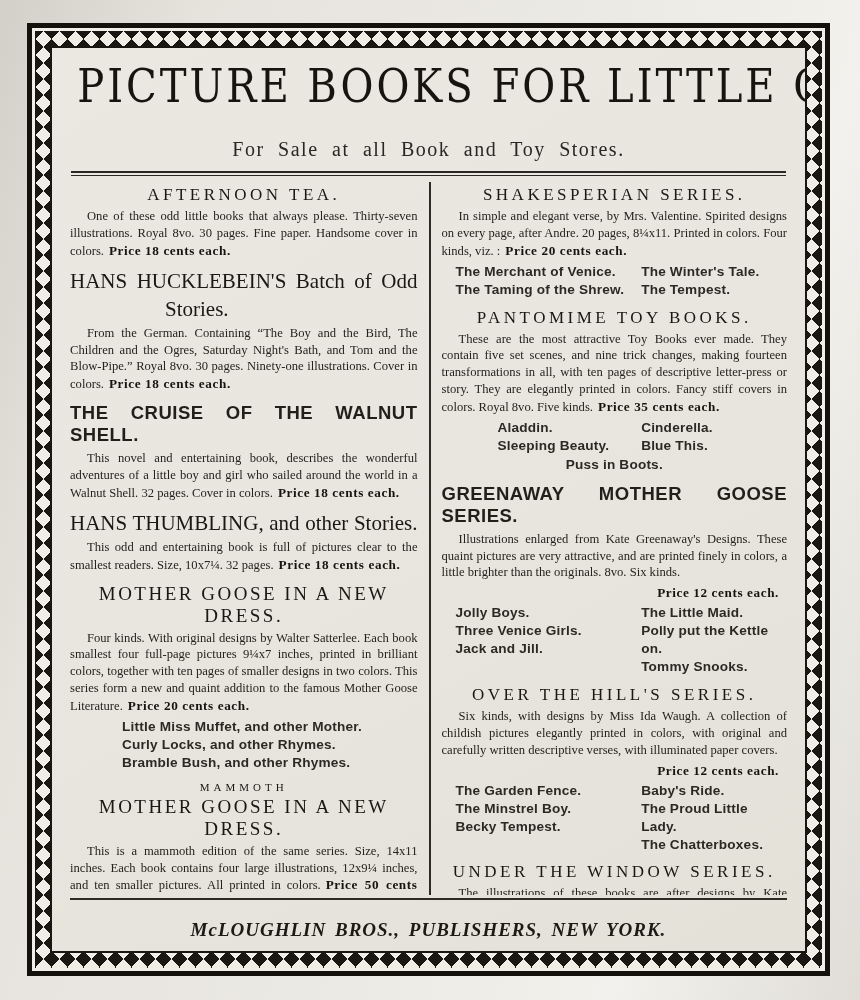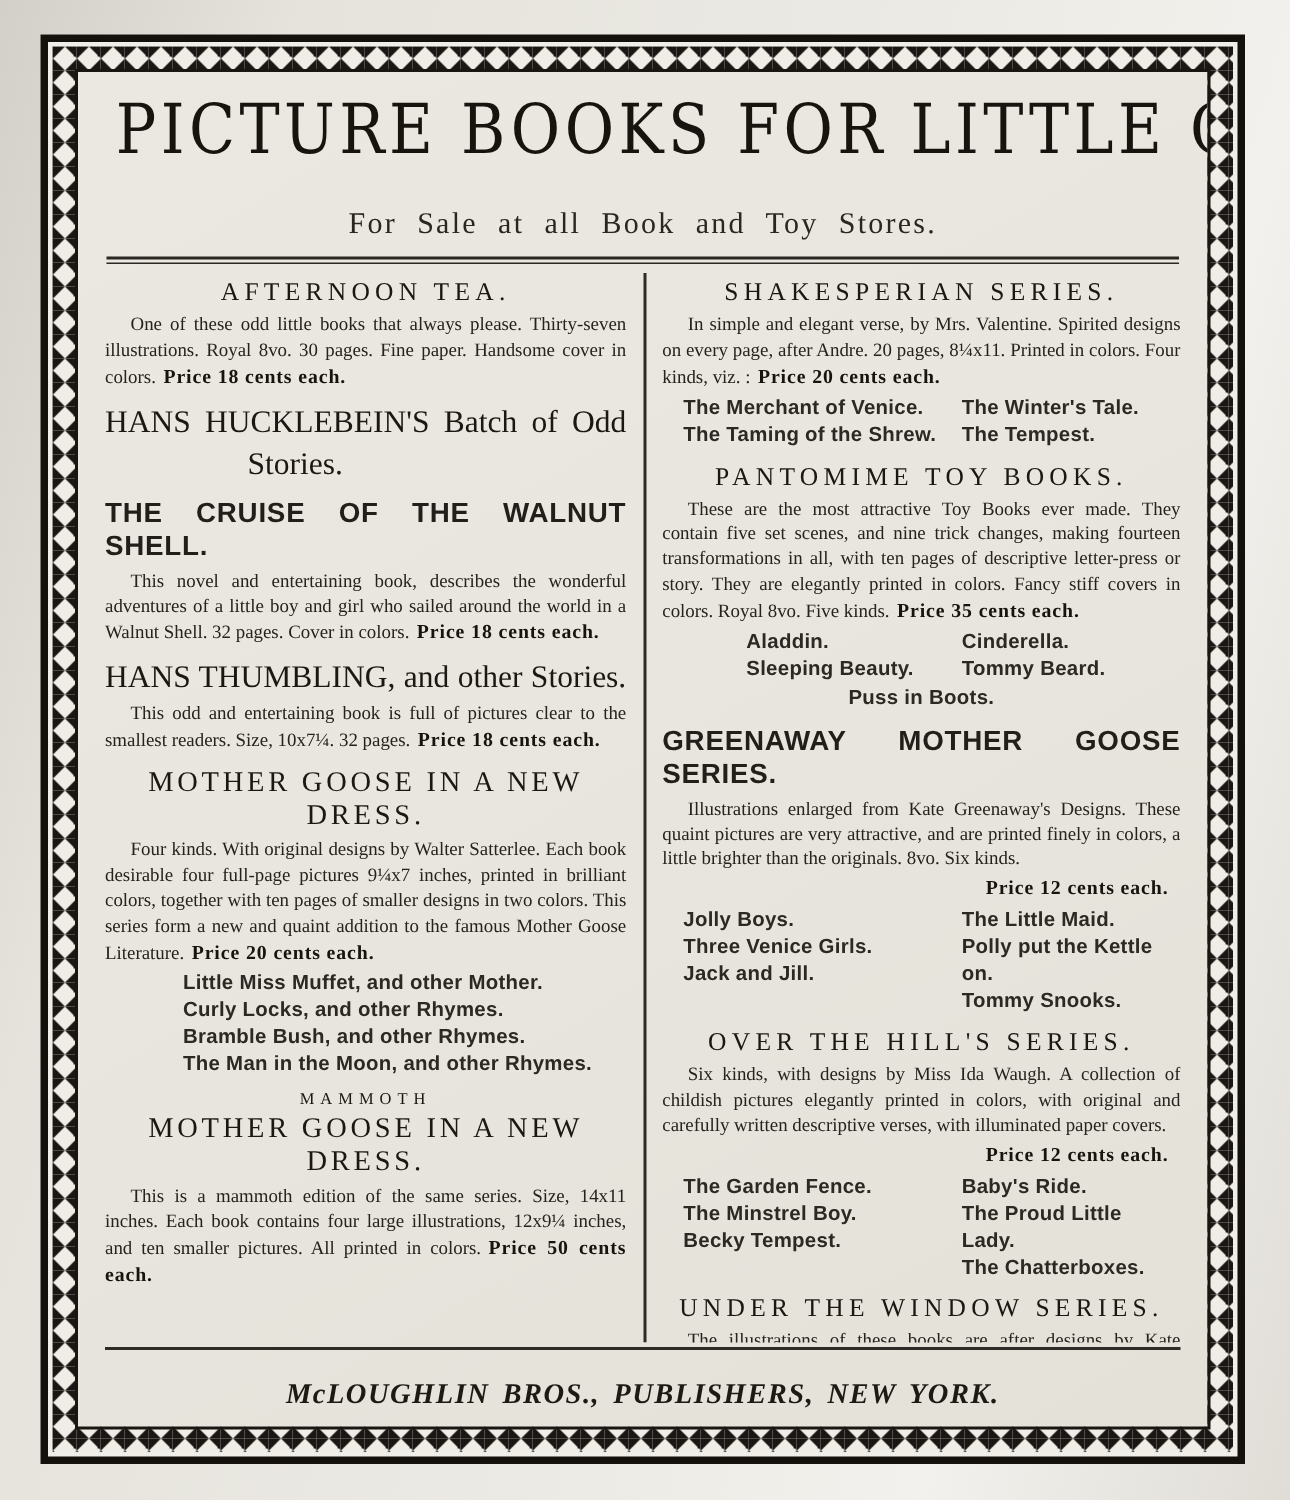--- a/index.html
+++ b/index.html
@@ -84,40 +84,40 @@
           <div class="col col-left">
 
             <section class="sec">
               <h3 class="hcaps">AFTERNOON TEA.</h3>
               <p class="body-p"><span>One of these odd little books that always please.  Thirty-seven illustrations.  Royal 8vo.  30 pages.  Fine paper.  Handsome cover in colors.</span><b class="price price-inline">Price 18 cents each.</b></p>
             </section>
 
             <section class="sec">
               <div class="hserif jlast">HANS HUCKLEBEIN'S Batch of Odd</div>
               <div class="hserif h2line">Stories.</div>
+              <p class="body-p"><span>From the German.  Containing “The Boy and the Bird, The Children and the Ogres, Saturday Night's Bath, and Tom and the Blow-Pipe.”  Royal 8vo.  30 pages.  Ninety-one illustrations.  Cover in colors.</span><b class="price price-inline">Price 18 cents each.</b></p>
             </section>
 
             <section class="sec">
               <h3 class="hsans jlast">THE CRUISE OF THE WALNUT SHELL.</h3>
               <p class="body-p"><span>This novel and entertaining book, describes the wonderful adventures of a little boy and girl who sailed around the world in a Walnut Shell.  32 pages.  Cover in colors.</span><b class="price price-inline">Price 18 cents each.</b></p>
             </section>
 
             <section class="sec">
               <div class="hserif jlast">HANS THUMBLING, and other Stories.</div>
               <p class="body-p"><span>This odd and entertaining book is full of pictures clear to the smallest readers.  Size, 10x7¼.  32 pages.</span><b class="price price-inline">Price 18 cents each.</b></p>
             </section>
 
             <section class="sec">
               <h3 class="hcaps lg">MOTHER GOOSE IN A NEW DRESS.</h3>
-              <p class="body-p"><span>Four kinds.  With original designs by Walter Satterlee.  Each book desirable four full-page pictures 9¼x7 inches, printed in brilliant colors, together with ten pages of smaller designs in two colors.  This series form a new and quaint addition to the famous Mother Goose Literature.</span><b class="price price-inline">Price 20 cents each.</b></p>
+              <p class="body-p"><span>Four kinds.  With original designs by Walter Satterlee.  Each book smallest four full-page pictures 9¼x7 inches, printed in brilliant colors, together with ten pages of smaller designs in two colors.  This series form a new and quaint addition to the famous Mother Goose Literature.</span><b class="price price-inline">Price 20 cents each.</b></p>
               <div class="blist list-indent">
                 <div>Little Miss Muffet, and other Mother.</div>
                 <div>Curly Locks, and other Rhymes.</div>
                 <div>Bramble Bush, and other Rhymes.</div>
-                <div>The Man in the Moon, and other Rhymes.</div>
               </div>
             </section>
 
             <section class="sec">
               <div class="hsub">MAMMOTH</div>
               <h3 class="hcaps lg">MOTHER GOOSE IN A NEW DRESS.</h3>
               <p class="body-p"><span>This is a mammoth edition of the same series.  Size, 14x11 inches.  Each book contains four large illustrations, 12x9¼ inches, and ten smaller pictures.  All printed in colors.</span><b class="price price-inline">Price 50 cents each.</b></p>
             </section>
 
           </div>
@@ -144,21 +144,21 @@
             <section class="sec">
               <h3 class="hcaps">PANTOMIME TOY BOOKS.</h3>
               <p class="body-p"><span>These are the most attractive Toy Books ever made.  They contain five set scenes, and nine trick changes, making fourteen transformations in all, with ten pages of descriptive letter-press or story.  They are elegantly printed in colors.  Fancy stiff covers in colors.  Royal 8vo.  Five kinds.</span><b class="price price-inline">Price 35 cents each.</b></p>
               <div class="twocol deep blist">
                 <div class="c1">
                   <div>Aladdin.</div>
                   <div>Sleeping Beauty.</div>
                 </div>
                 <div class="c2">
                   <div>Cinderella.</div>
-                  <div>Tommy Beard.</div>
+                  <div>Blue This.</div>
                 </div>
               </div>
               <div class="blist center">Puss in Boots.</div>
             </section>
 
             <section class="sec">
               <h3 class="hsans jlast">GREENAWAY MOTHER GOOSE SERIES.</h3>
               <p class="body-p">Illustrations enlarged from Kate Greenaway's Designs.  These quaint pictures are very attractive, and are printed finely in colors, a little brighter than the originals.  8vo.  Six kinds.</p>
               <div class="price-line"><b class="price">Price 12 cents each.</b></div>
               <div class="twocol blist">

